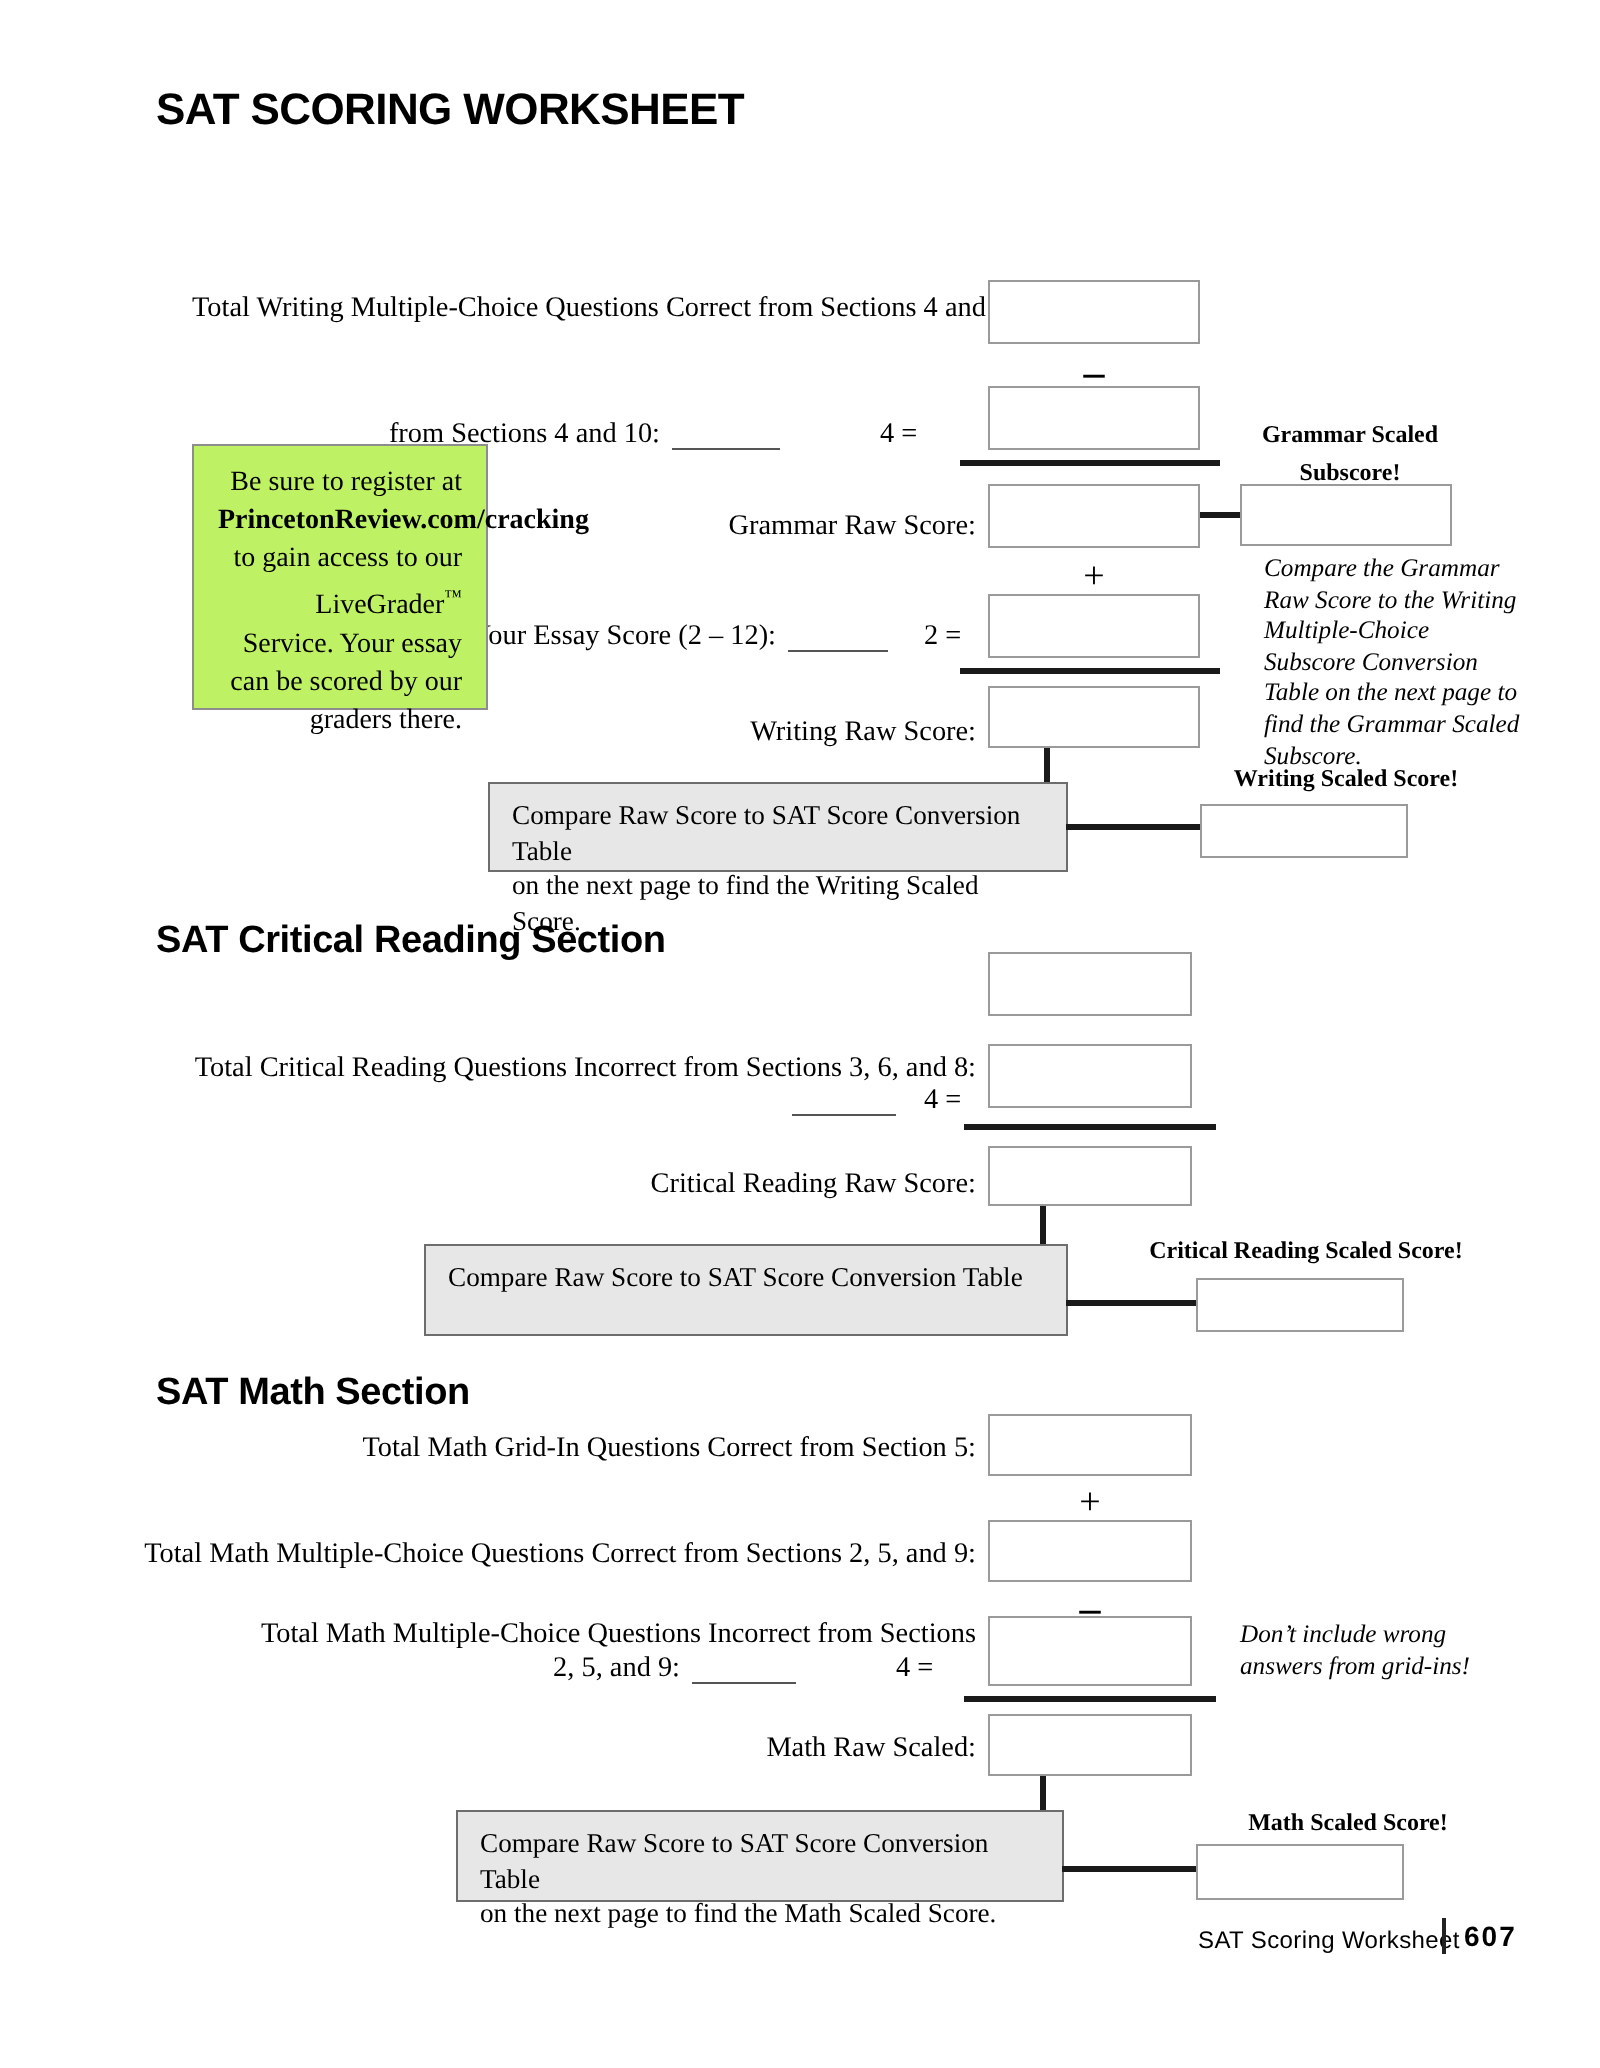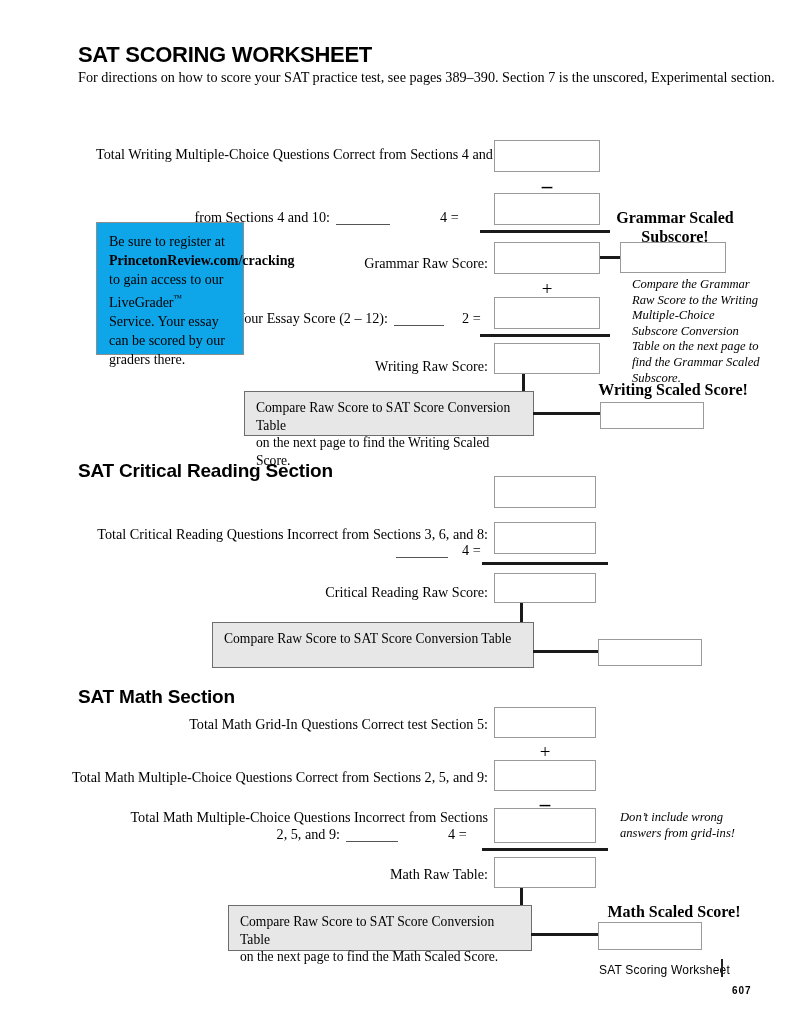--- a/index.html
+++ b/index.html
@@ -74,33 +74,34 @@
   .graybox {
     position: absolute;
     background: #e7e7e7;
     border: 1.3px solid #6d6d6d;
     padding: 7px 10px 8px 11px;
     font-size: 13.6px;
     line-height: 17.5px;
   }
   .sidebox {
     position: absolute;
-    background: #0ea5e9;
+    background: #bef264;
     border: 1.3px solid #8d8d8d;
     padding: 9px 12px 10px 12px;
     font-size: 14px;
     line-height: 19px;
+    text-align: right;
   }
   .sidebox b { font-weight: bold; }
 
   
   .callout {
     position: absolute;
     font-weight: bold;
-    font-size: 16px;
+    font-size: 12px;
     text-align: center;
     line-height: 19px;
   }
 
   
   .inote {
     position: absolute;
     font-style: italic;
     font-size: 12.6px;
     line-height: 15.6px;
@@ -109,33 +110,32 @@
   
   .footer-text {
     position: absolute;
     font-family: "Liberation Sans", "DejaVu Sans", sans-serif;
     font-size: 12px;
     letter-spacing: 0.2px;
   }
   .footer-page {
     position: absolute;
     font-family: "Liberation Sans", "DejaVu Sans", sans-serif;
-    font-weight: bold; font-size: 10px; letter-spacing: 1px; margin-top: 25px;
+    font-weight: bold; font-size: 14px; letter-spacing: 1px;
   }
   .footer-bar {
     position: absolute; background: #222; width: 1.6px;
   }
 </style>
 </head>
 <body>
 
 <div class="page">
 
   <div class="doc-title">SAT SCORING WORKSHEET</div>
-  <div class="doc-subtitle">For directions on how to score your SAT practice test, see pages 389–390. Section 7 is the unscored, Experimental section.</div>
 
 
   <div class="lbl right" style="left:96px; top:146px; width:392px;">Total Writing Multiple-Choice Questions Correct from Sections 4 and 10:</div>
   <div class="abox" style="left:494px; top:140px; width:106px; height:32px;"></div>
 
   <div class="op minus" style="left:494px; top:176px; width:106px;">–</div>
 
   <div class="lbl right" style="left:150px; top:209px; width:180px;">from Sections 4 and 10:</div>
   <div class="blankline" style="left:336px; top:224px; width:54px;"></div>
   <div class="lbl" style="left:440px; top:209px;">4 =</div>
@@ -188,25 +188,26 @@
   <div class="hrule" style="left:482px; top:562px; width:126px;"></div>
 
   <div class="lbl right" style="left:270px; top:584px; width:218px;">Critical Reading Raw Score:</div>
   <div class="abox" style="left:494px; top:573px; width:102px; height:30px;"></div>
   <div class="vrule" style="left:520px; top:603px; height:22px;"></div>
 
   <div class="graybox" style="left:212px; top:622px; width:322px; height:46px;">
     <div>Compare Raw Score to SAT Score Conversion Table</div>
   </div>
   <div class="hrule" style="left:533px; top:650px; width:70px;"></div>
+  <div class="callout" style="left:538px; top:616px; width:230px;">Critical Reading Scaled Score!</div>
   <div class="abox" style="left:598px; top:639px; width:104px; height:27px;"></div>
 
   <div class="section-title" style="top:686px;">SAT Math Section</div>
 
-  <div class="lbl right" style="left:170px; top:716px; width:318px;">Total Math Grid-In Questions Correct test Section 5:</div>
+  <div class="lbl right" style="left:170px; top:716px; width:318px;">Total Math Grid-In Questions Correct from Section 5:</div>
   <div class="abox" style="left:494px; top:707px; width:102px; height:31px;"></div>
 
   <div class="op" style="left:494px; top:742px; width:102px;">+</div>
 
   <div class="lbl right" style="left:70px; top:769px; width:418px;">Total Math Multiple-Choice Questions Correct from Sections 2, 5, and 9:</div>
   <div class="abox" style="left:494px; top:760px; width:102px; height:31px;"></div>
 
   <div class="op minus" style="left:494px; top:794px; width:102px;">–</div>
 
   <div class="lbl right" style="left:130px; top:809px; width:358px;">Total Math Multiple-Choice Questions Incorrect from Sections</div>
@@ -214,21 +215,21 @@
   <div class="blankline" style="left:346px; top:841px; width:52px;"></div>
   <div class="lbl" style="left:448px; top:826px;">4 =</div>
   <div class="abox" style="left:494px; top:808px; width:102px; height:35px;"></div>
   <div class="hrule" style="left:482px; top:848px; width:126px;"></div>
 
   <div class="inote" style="left:620px; top:810px; width:150px;">
     <div>Don’t include wrong</div>
     <div>answers from grid-ins!</div>
   </div>
 
-  <div class="lbl right" style="left:288px; top:866px; width:200px;">Math Raw Table:</div>
+  <div class="lbl right" style="left:288px; top:866px; width:200px;">Math Raw Scaled:</div>
   <div class="abox" style="left:494px; top:857px; width:102px; height:31px;"></div>
   <div class="vrule" style="left:520px; top:888px; height:20px;"></div>
 
   <div class="graybox" style="left:228px; top:905px; width:304px; height:46px;">
     <div>Compare Raw Score to SAT Score Conversion Table</div>
     <div>on the next page to find the Math Scaled Score.</div>
   </div>
   <div class="hrule" style="left:531px; top:933px; width:70px;"></div>
   <div class="callout" style="left:588px; top:902px; width:172px;">Math Scaled Score!</div>
   <div class="abox" style="left:598px; top:922px; width:104px; height:28px;"></div>

